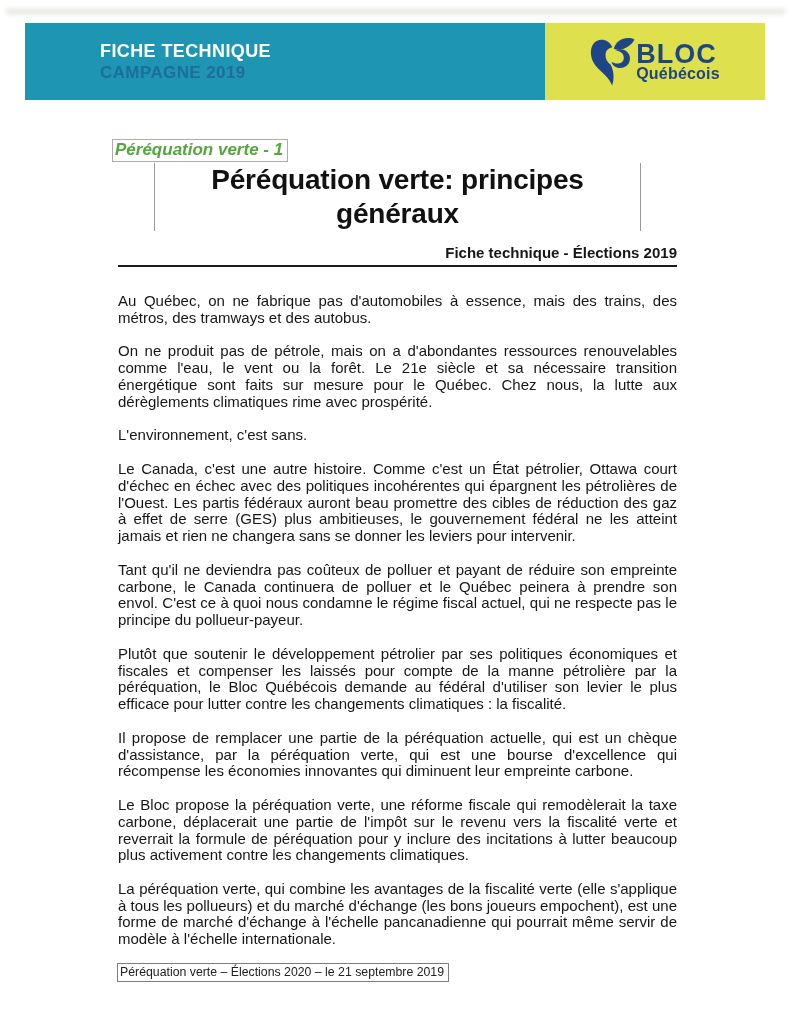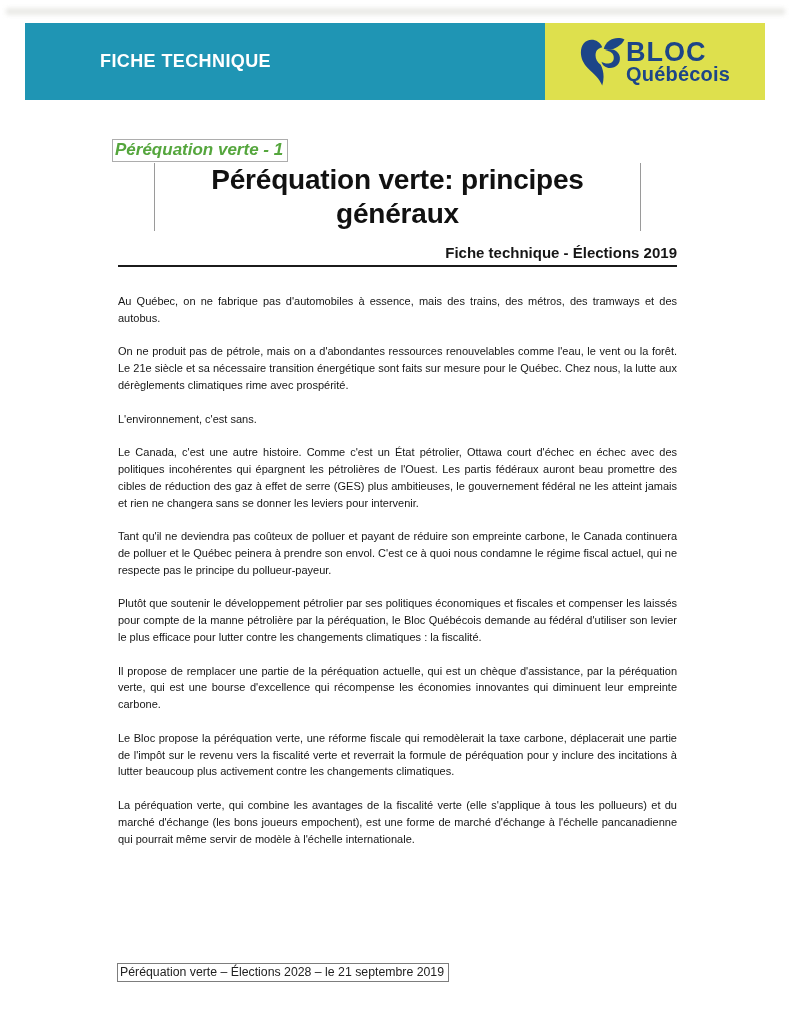--- a/index.html
+++ b/index.html
@@ -38,21 +38,21 @@
   .banner-subtitle{
     color:var(--banner-sub);font-weight:bold;font-size:17px;letter-spacing:.4px;line-height:21px;
   }
   .banner-right{
     width:220px;background:var(--logo-bg);
     display:flex;align-items:center;justify-content:center;
   }
   .logo-mark{width:46px;height:56px;flex:0 0 auto;margin-top:-2px;}
   .logo-text{color:var(--logo-navy);line-height:1;}
   .logo-line1{font-size:27px;font-weight:bold;letter-spacing:1px;}
-  .logo-line2{font-size:20px;font-weight:bold;margin-top:-2px;letter-spacing:.2px;}
+  .logo-line2{font-size:16px;font-weight:bold;margin-top:-2px;letter-spacing:.2px;}
   
   .content{
     position:absolute;left:118px;top:139px;width:559px;
   }
   .kicker{
     display:inline-block;margin-left:-6px;
     border:1px solid #adadad;padding:0 4px 1px 2px;
     color:var(--kicker-green);font-style:italic;font-weight:bold;font-size:17px;
   }
   .doc-title{
@@ -62,39 +62,40 @@
     font-size:28px;font-weight:bold;color:#111;
     letter-spacing:-.2px;line-height:34px;
   }
   .subtitle-row{
     margin-top:13px;margin-bottom:26px;
     text-align:right;font-weight:bold;font-size:15px;
     border-bottom:2px solid #1b1b1b;padding-bottom:4px;
   }
   .body-copy p{
     margin:0 0 16.8px 0;
-    font-size:11px;line-height:16.8px;
+    font-size:15px;line-height:16.8px;
     text-align:justify;
   }
   
   .page-footer{
     position:absolute;left:117px;top:963px;
     border:1px solid #7d7d7d;
     font-size:12.3px;padding:1px 4px 2px 2px;color:#222;
     background:#fff;
   }
 </style>
 </head>
 <body>
 
 <div class="scan-smudge"></div>
 
 <header class="banner">
   <div class="banner-left">
     <div class="banner-title">FICHE TECHNIQUE</div>
+    <div class="banner-subtitle">CAMPAGNE 2019</div>
   </div>
   <div class="banner-right">
     <svg class="logo-mark" viewBox="0 0 60 66" xmlns="http://www.w3.org/2000/svg" aria-hidden="true">
 
       <path d="M31 17 C34 5 48 0 58 5 C53 15 40 21 31 17 Z" fill="#1d4588"></path>
 
       <path d="M29 15 C25 4 11 2 5 10 C-2 19 1 33 10 42 C18 50 25 55 29 65 C32 55 31 46 27 38 C21 34 19 27 21 21 C22 18 25 16 29 15 Z" fill="#1d4588"></path>
 
       <path d="M33 19 C42 15 51 20 52 28 C53 37 46 43 37 42 C32 41 29 38 28 34 C34 38 43 37 44 30 C45 23 39 20 33 19 Z" fill="#1d4588"></path>
     </svg>
@@ -116,13 +117,13 @@
     <p>L'environnement, c'est sans.</p>
     <p>Le Canada, c'est une autre histoire. Comme c'est un État pétrolier, Ottawa court d'échec en échec avec des politiques incohérentes qui épargnent les pétrolières de l'Ouest. Les partis fédéraux auront beau promettre des cibles de réduction des gaz à effet de serre (GES) plus ambitieuses, le gouvernement fédéral ne les atteint jamais et rien ne changera sans se donner les leviers pour intervenir.</p>
     <p>Tant qu'il ne deviendra pas coûteux de polluer et payant de réduire son empreinte carbone, le Canada continuera de polluer et le Québec peinera à prendre son envol. C'est ce à quoi nous condamne le régime fiscal actuel, qui ne respecte pas le principe du pollueur-payeur.</p>
     <p>Plutôt que soutenir le développement pétrolier par ses politiques économiques et fiscales et compenser les laissés pour compte de la manne pétrolière par la péréquation, le Bloc Québécois demande au fédéral d'utiliser son levier le plus efficace pour lutter contre les changements climatiques : la fiscalité.</p>
     <p>Il propose de remplacer une partie de la péréquation actuelle, qui est un chèque d'assistance, par la péréquation verte, qui est une bourse d'excellence qui récompense les économies innovantes qui diminuent leur empreinte carbone.</p>
     <p>Le Bloc propose la péréquation verte, une réforme fiscale qui remodèlerait la taxe carbone, déplacerait une partie de l'impôt sur le revenu vers la fiscalité verte et reverrait la formule de péréquation pour y inclure des incitations à lutter beaucoup plus activement contre les changements climatiques.</p>
     <p>La péréquation verte, qui combine les avantages de la fiscalité verte (elle s'applique à tous les pollueurs) et du marché d'échange (les bons joueurs empochent), est une forme de marché d'échange à l'échelle pancanadienne qui pourrait même servir de modèle à l'échelle internationale.</p>
   </div>
 </main>
 
-<footer class="page-footer">Péréquation verte – Élections 2028 – le 21 septembre 2019</footer>
+<footer class="page-footer">Péréquation verte – Élections 2020 – le 21 septembre 2019</footer>
 
 </body></html>

